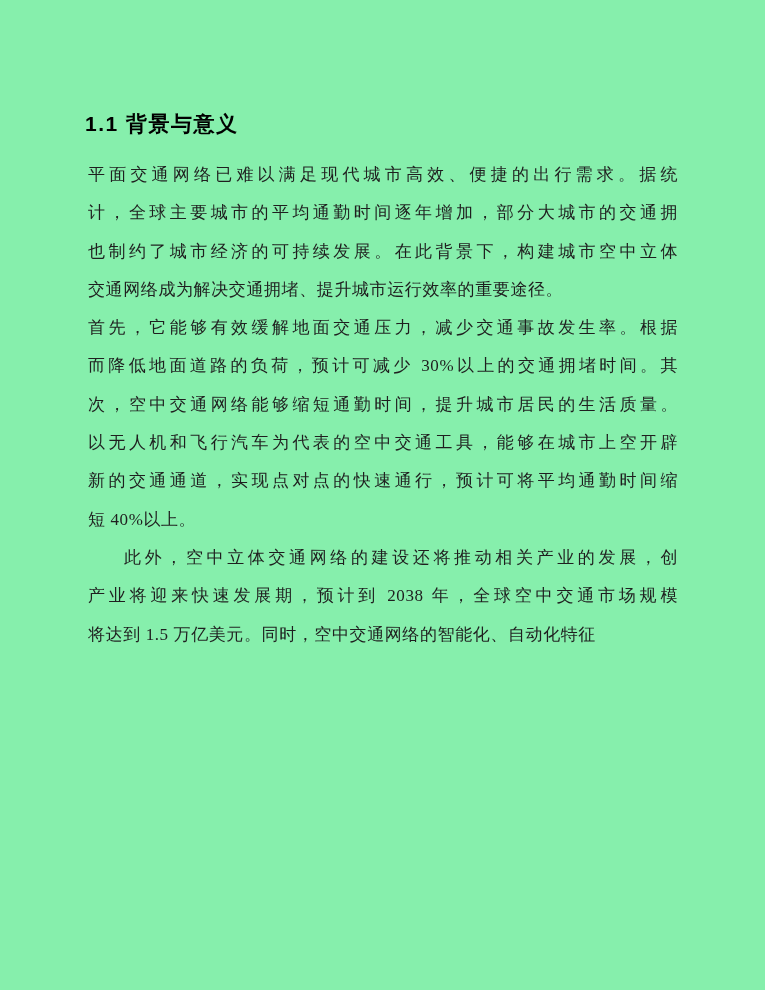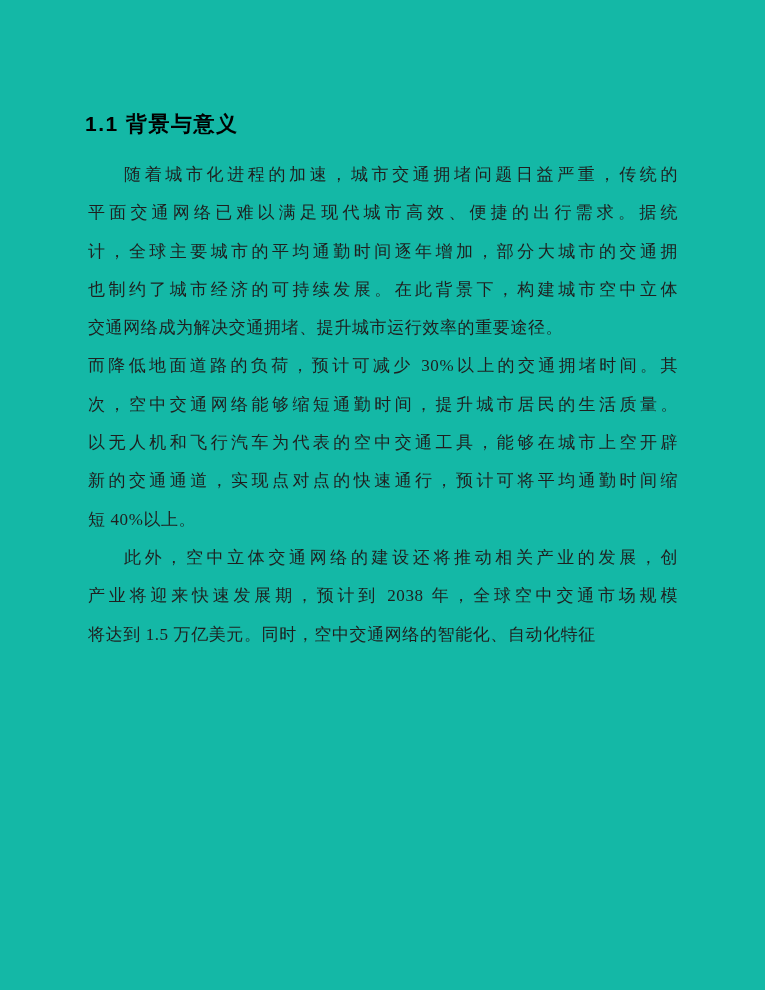--- a/index.html
+++ b/index.html
@@ -4,21 +4,21 @@
 <style>
   html, body {
     margin: 0;
     padding: 0;
     background: #ffffff;
   }
   .page {
     position: relative;
     width: 765px;
     height: 990px;
-    background: #14b8a6;
+    background: #86efac;
     overflow: hidden;
   }
   .content {
     position: absolute;
     left: 88px;
     top: 110px;
     width: 590px;
   }
   .heading {
     margin: 0 0 18px -3px;
@@ -51,25 +51,25 @@
     text-align-last: left;
   }
 </style>
 </head>
 <body>
 
 <div class="page">
   <div class="content">
     <h1 class="heading">1.1 背景与意义</h1>
     <div class="body-text">
-        <div class="line first">随着城市化进程的加速，城市交通拥堵问题日益严重，传统的</div>
         <div class="line">平面交通网络已难以满足现代城市高效、便捷的出行需求。据统</div>
         <div class="line">计，全球主要城市的平均通勤时间逐年增加，部分大城市的交通拥</div>
         <div class="line">也制约了城市经济的可持续发展。在此背景下，构建城市空中立体</div>
         <div class="line last">交通网络成为解决交通拥堵、提升城市运行效率的重要途径。</div>
+        <div class="line">首先，它能够有效缓解地面交通压力，减少交通事故发生率。根据</div>
         <div class="line">而降低地面道路的负荷，预计可减少 30%以上的交通拥堵时间。其</div>
         <div class="line">次，空中交通网络能够缩短通勤时间，提升城市居民的生活质量。</div>
         <div class="line">以无人机和飞行汽车为代表的空中交通工具，能够在城市上空开辟</div>
         <div class="line">新的交通通道，实现点对点的快速通行，预计可将平均通勤时间缩</div>
         <div class="line last">短 40%以上。</div>
         <div class="line first">此外，空中立体交通网络的建设还将推动相关产业的发展，创</div>
         <div class="line">产业将迎来快速发展期，预计到 2038 年，全球空中交通市场规模</div>
         <div class="line last">将达到 1.5 万亿美元。同时，空中交通网络的智能化、自动化特征</div>
       </div>
   </div>

